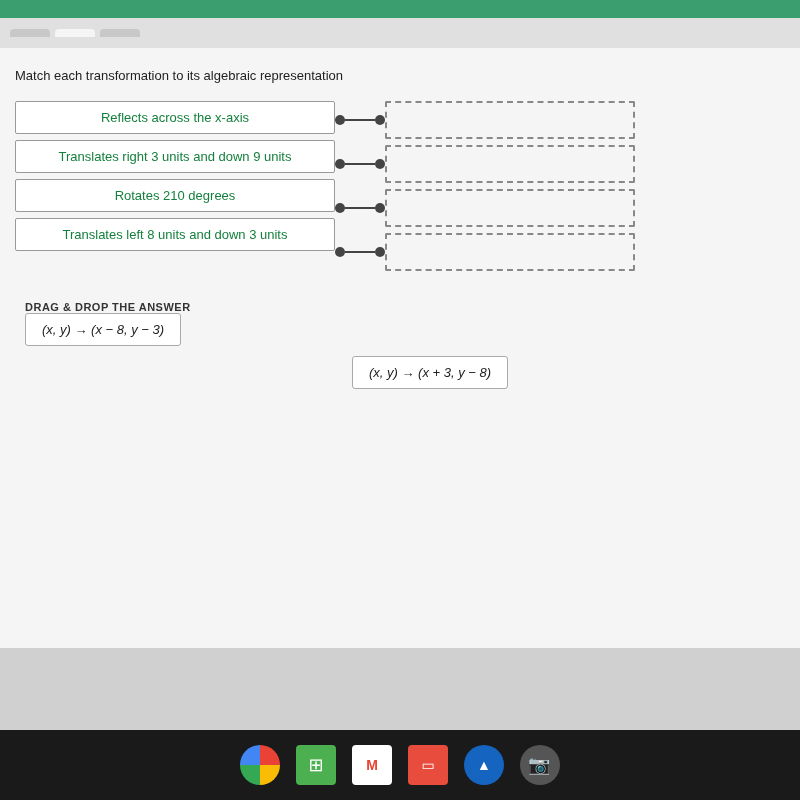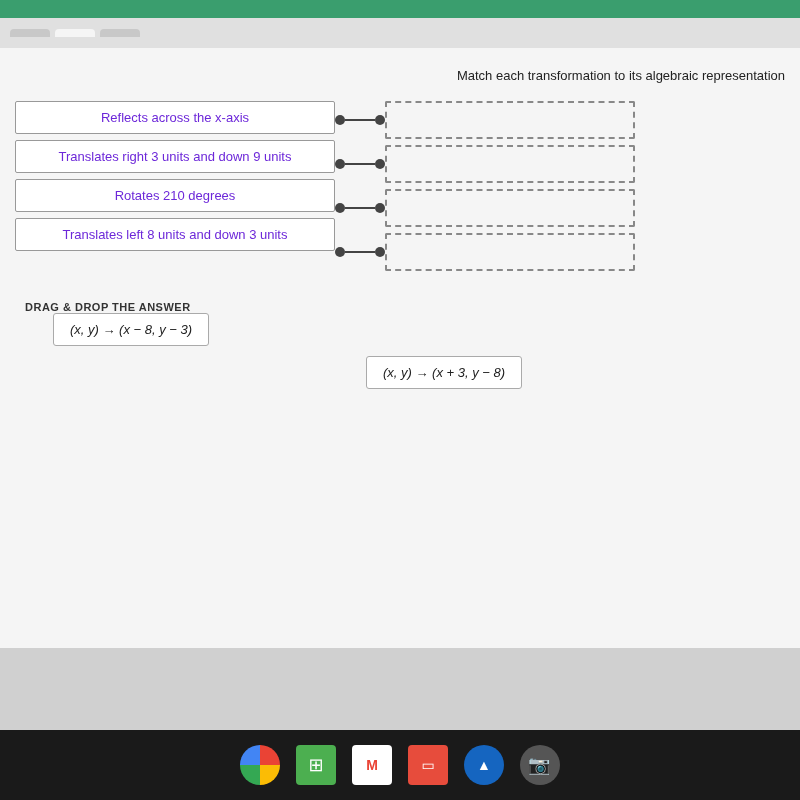--- a/index.html
+++ b/index.html
@@ -26,21 +26,20 @@
       background-color: #f5f5f5;
       width: 100%;
       min-height: 600px;
       padding: 20px 15px 20px 15px;
     }
 
     .instruction {
       font-size: 13px;
       color: #222;
       margin-bottom: 18px;
-      text-align: right;
     }
 
     .matching-section {
       display: flex;
       flex-direction: row;
       align-items: flex-start;
       margin-bottom: 30px;
     }
 
     .left-column {
@@ -48,21 +47,21 @@
       flex-direction: column;
       gap: 6px;
       width: 320px;
     }
 
     .left-item {
       border: 1px solid #999;
       background: #fff;
       padding: 8px 14px;
       font-size: 13px;
-      color: #6d28d9;
+      color: #15803d;
       text-align: center;
       position: relative;
       border-radius: 2px;
     }
 
     .connector-area {
       display: flex;
       flex-direction: column;
       gap: 6px;
       align-items: center;
@@ -137,21 +136,20 @@
 
     .drag-item {
       border: 1px solid #aaa;
       background: #fff;
       padding: 8px 16px;
       font-size: 13px;
       color: #222;
       border-radius: 3px;
       cursor: grab;
       font-style: italic;
-      margin-left: 28px;
     }
 
     .drag-options-row2 {
       display: flex;
       flex-direction: row;
       justify-content: center;
       gap: 12px;
       padding-left: 60px;
       align-items: center;
     }

